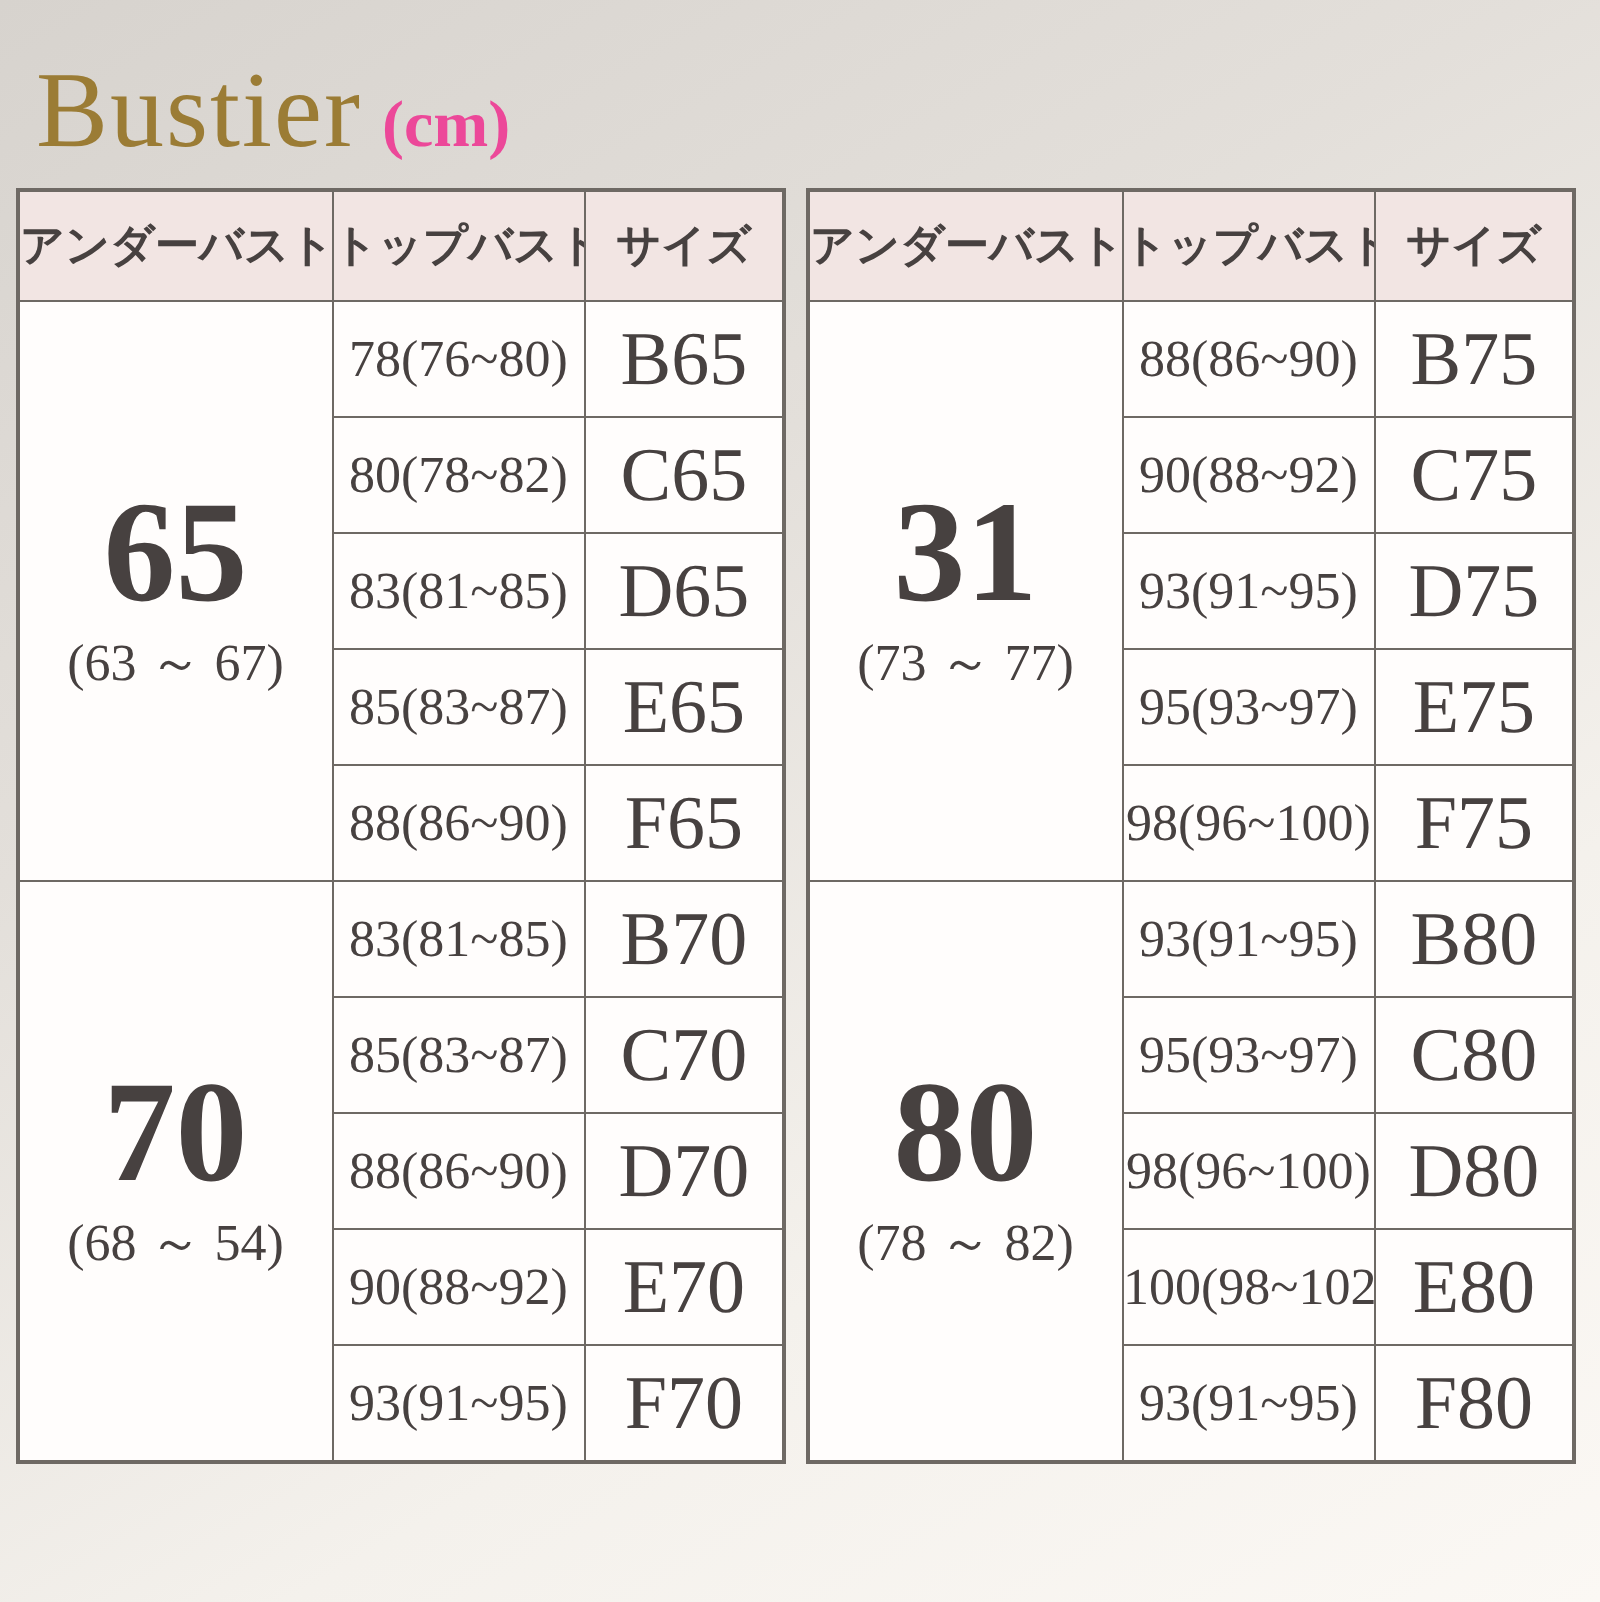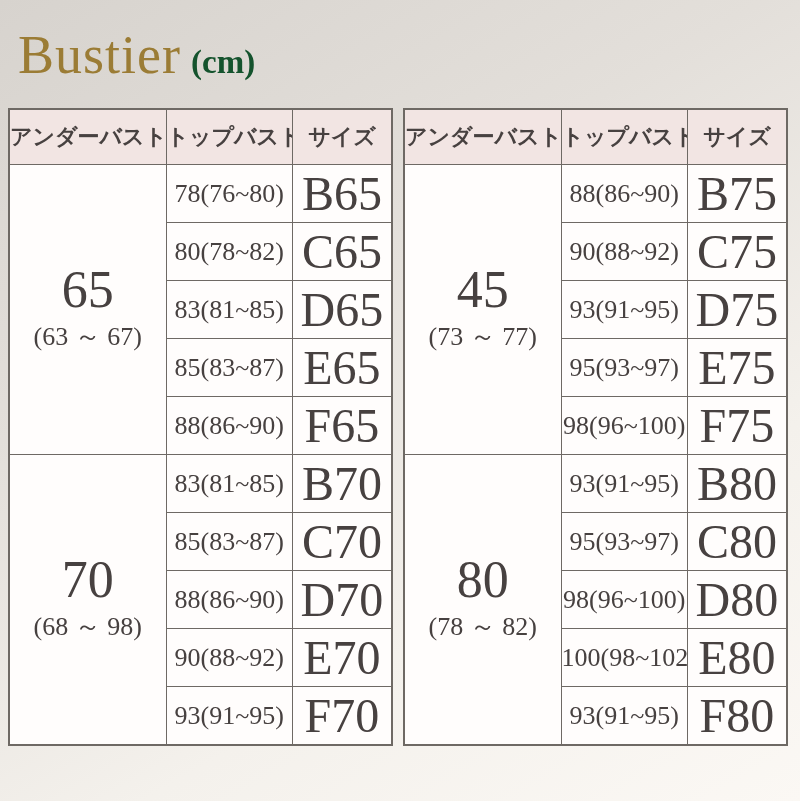--- a/index.html
+++ b/index.html
@@ -9,21 +9,21 @@
   body {
     width: 800px;
     height: 801px;
     overflow: hidden;
     background: linear-gradient(150deg, #d7d3ce 0%, #e3dfda 35%, #f4f1ec 70%, #fbf8f4 100%);
     font-family: "Liberation Serif", "DejaVu Serif", serif;
   }
   .title-bar {
     display: flex;
     align-items: baseline;
-    margin: 24px 0 22px 18px;
+    margin: 24px 0 8px 18px;
     white-space: nowrap;
   }
   .t-en {
     font-size: 54px;
     color: #9b7c35;
     letter-spacing: 1px;
   }
   .t-kana {
     font-size: 33px;
     color: #9b7c35;
@@ -32,21 +32,21 @@
   }
   .t-main {
     font-size: 58px;
     color: #9b7c35;
     font-weight: bold;
     margin-left: 14px;
     letter-spacing: 3px;
   }
   .t-unit {
     font-size: 33px;
-    color: #14532d;
+    color: #ec4899;
     margin-left: 10px;
     font-weight: bold;
   }
   .tables-wrap {
     display: flex;
     gap: 10px;
     padding: 0 12px 0 8px;
   }
   table.size-table {
     border-collapse: collapse;
@@ -72,28 +72,28 @@
     letter-spacing: 0px;
   }
   .size-table td {
     height: 57px;
     background: #fffdfc;
   }
   .tb-cell {
     font-size: 26px;
   }
   .sz-cell {
-    font-size: 48px;
+    font-size: 38px;
   }
   .ub-cell {
     vertical-align: middle;
   }
   .ub-num {
-    font-size: 52px;
-    font-weight: normal;
+    font-size: 72px;
+    font-weight: bold;
     line-height: 0.95;
   }
   .ub-range {
     font-size: 26px;
     margin-top: 4px;
   }
 </style>
 </head>
 <body>
 
@@ -138,21 +138,21 @@
         <td class="tb-cell">85(83~87)</td>
         <td class="sz-cell">E65</td>
       </tr>
       <tr>
         <td class="tb-cell">88(86~90)</td>
         <td class="sz-cell">F65</td>
       </tr>
       <tr>
         <td class="ub-cell" rowspan="5">
           <div class="ub-num">70</div>
-          <div class="ub-range">(68 ～ 98)</div>
+          <div class="ub-range">(68 ～ 54)</div>
         </td>
         <td class="tb-cell">83(81~85)</td>
         <td class="sz-cell">B70</td>
       </tr>
       <tr>
         <td class="tb-cell">85(83~87)</td>
         <td class="sz-cell">C70</td>
       </tr>
       <tr>
         <td class="tb-cell">88(86~90)</td>
@@ -178,21 +178,21 @@
     <thead>
       <tr>
         <th>アンダーバスト</th>
         <th>トップバスト</th>
         <th>サイズ</th>
       </tr>
     </thead>
     <tbody>
       <tr>
         <td class="ub-cell" rowspan="5">
-          <div class="ub-num">45</div>
+          <div class="ub-num">31</div>
           <div class="ub-range">(73 ～ 77)</div>
         </td>
         <td class="tb-cell">88(86~90)</td>
         <td class="sz-cell">B75</td>
       </tr>
       <tr>
         <td class="tb-cell">90(88~92)</td>
         <td class="sz-cell">C75</td>
       </tr>
       <tr>

